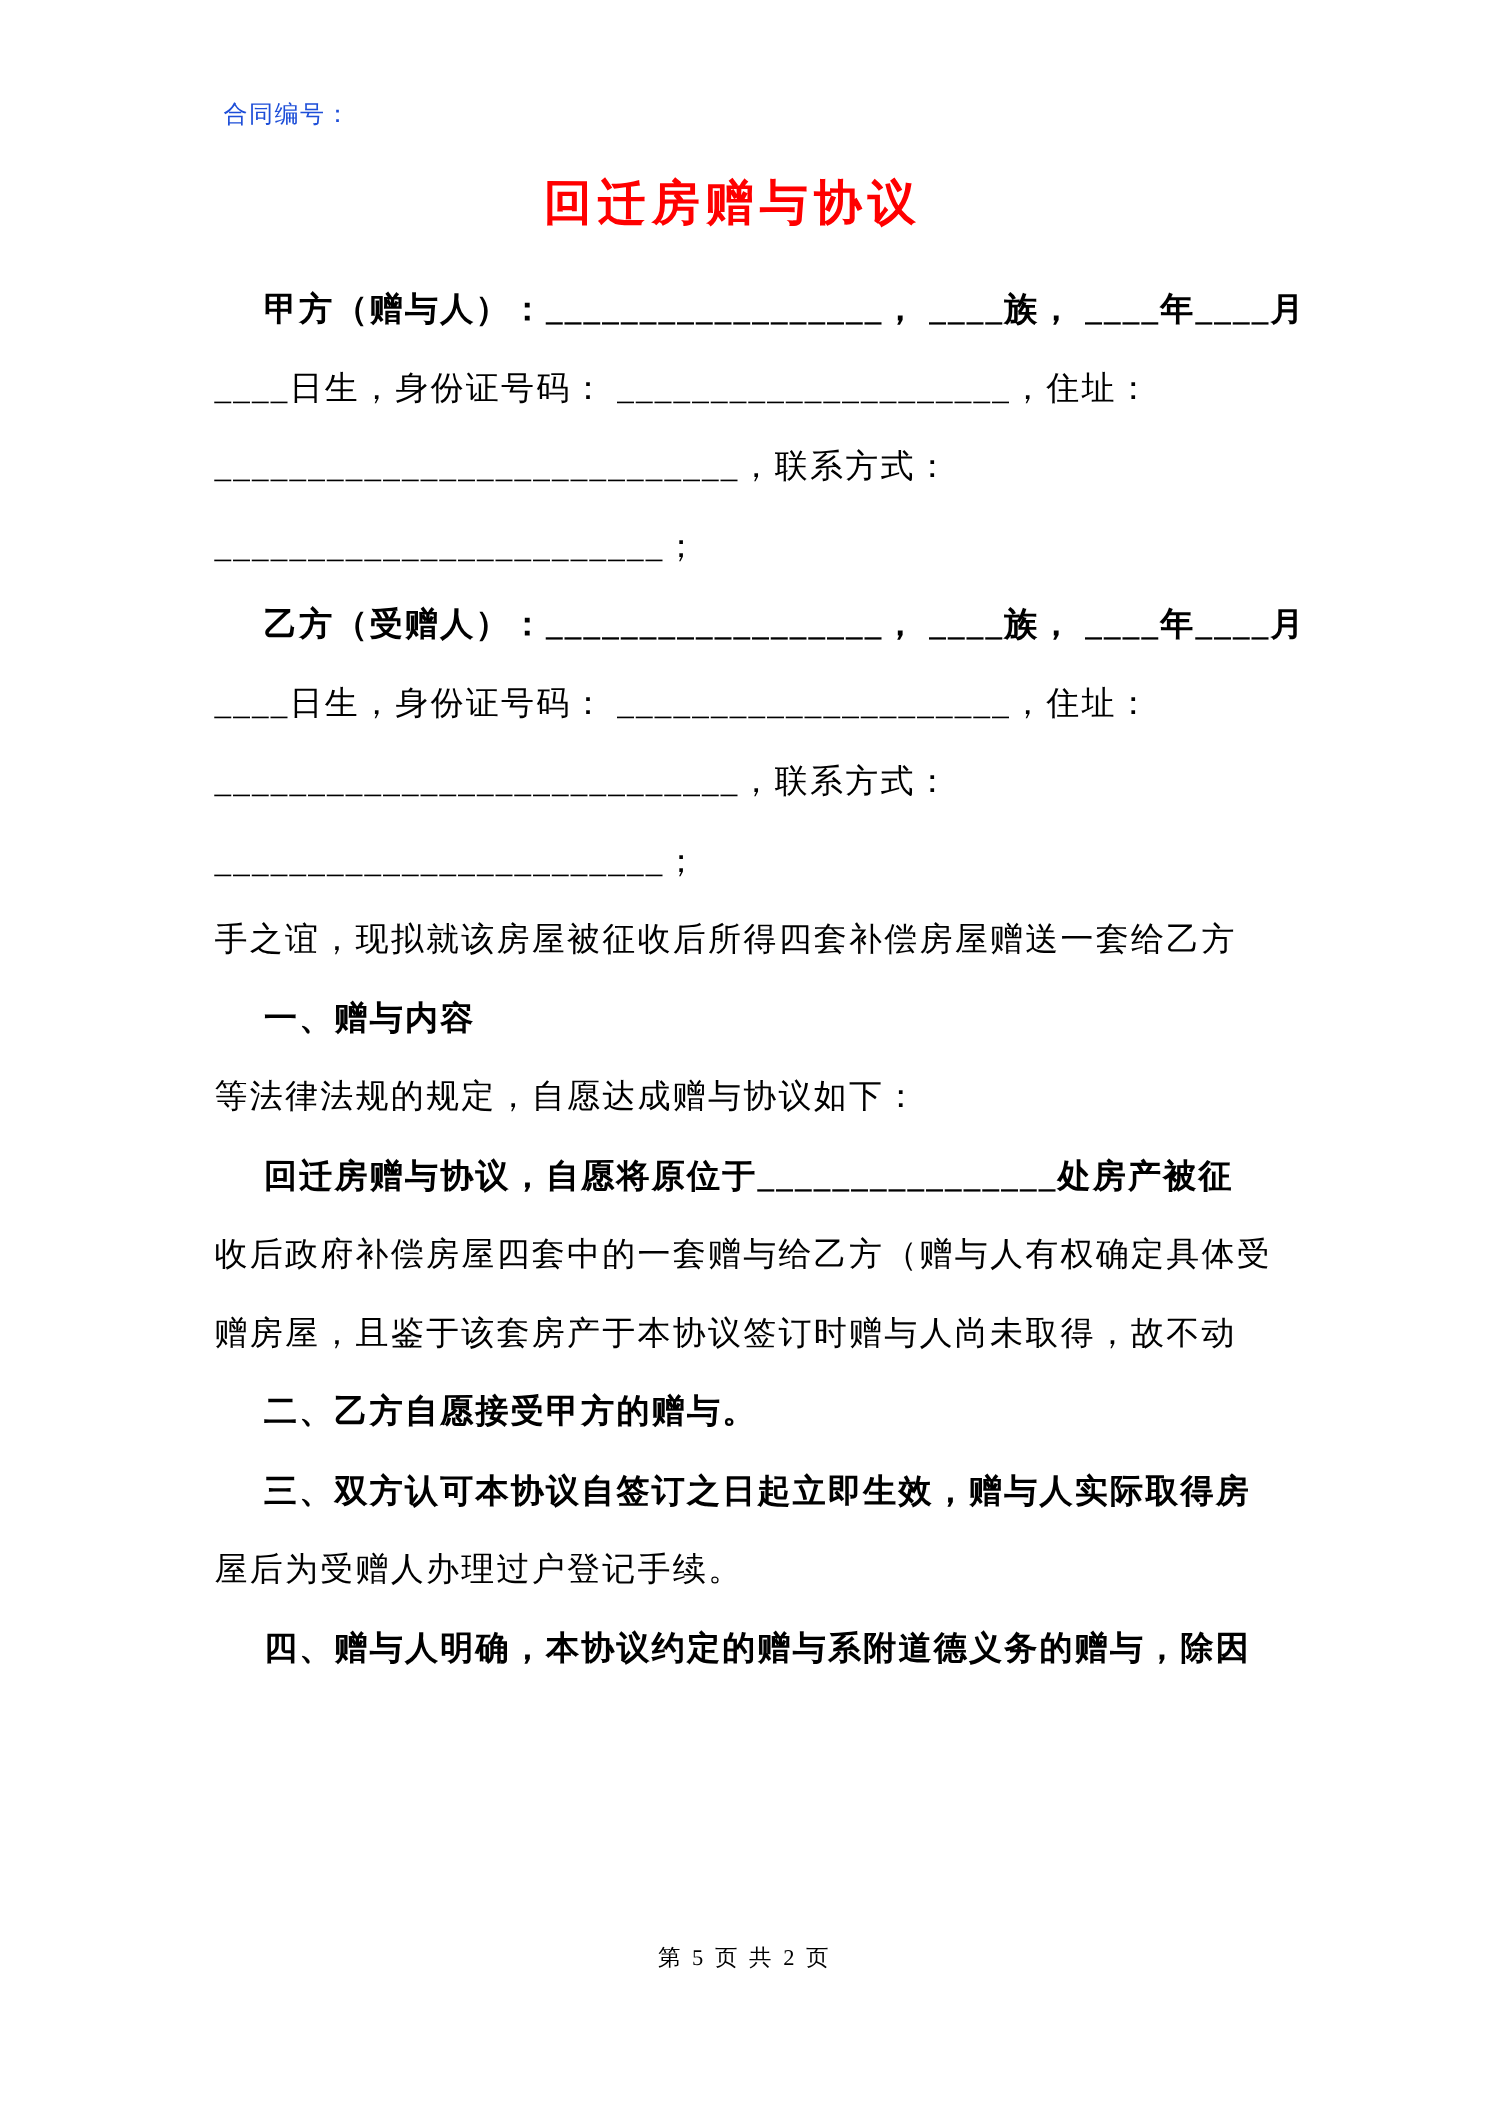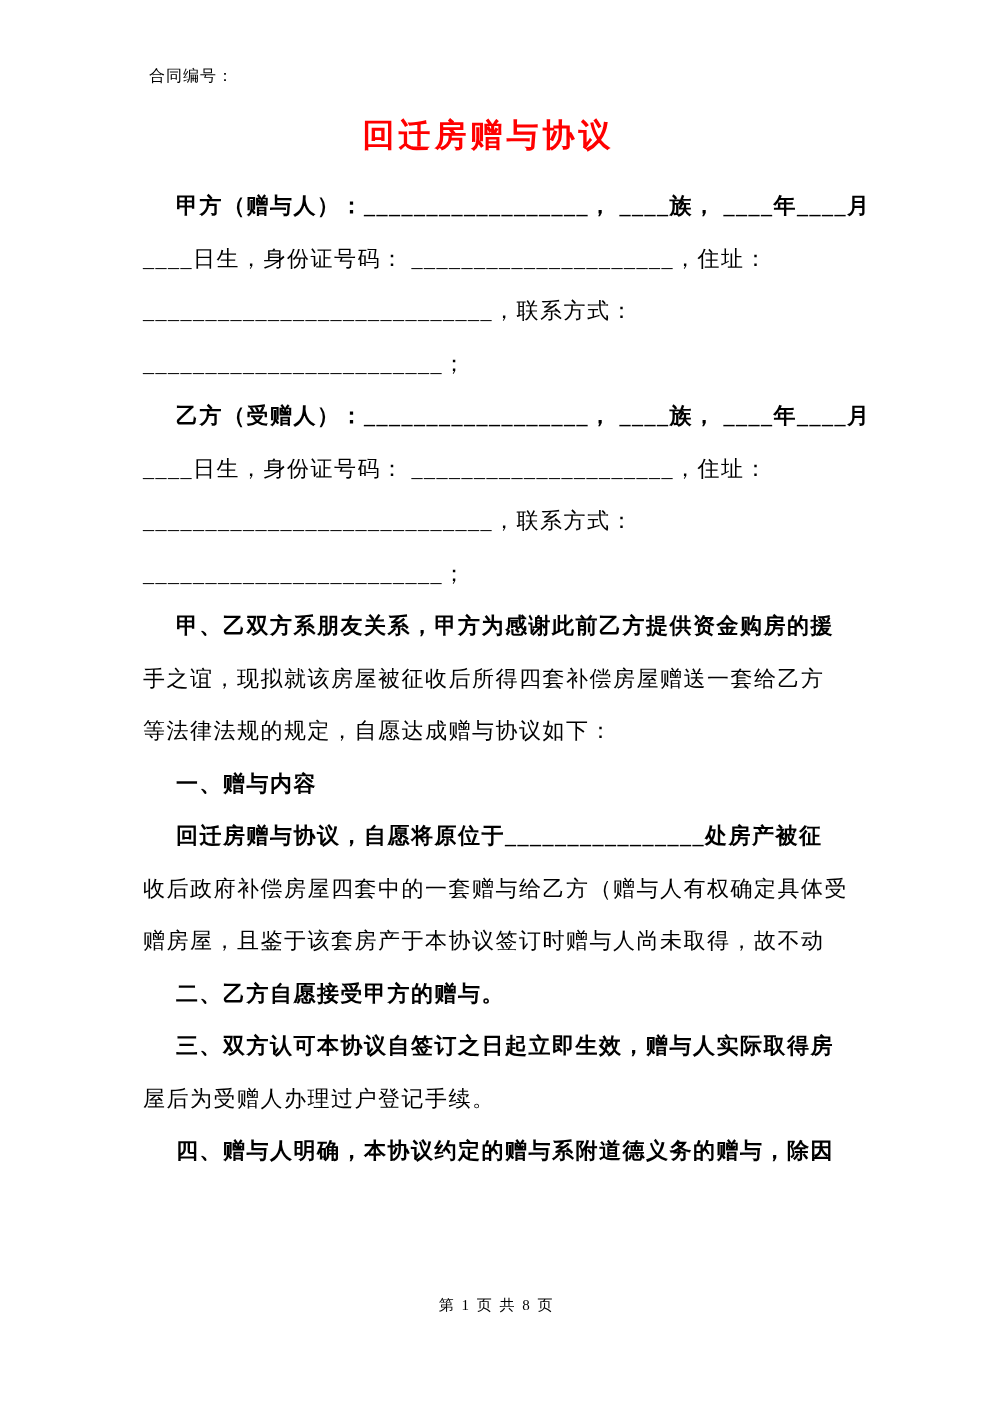--- a/index.html
+++ b/index.html
@@ -29,21 +29,21 @@
     font-family: "Liberation Serif", serif;
     white-space: nowrap;
     user-select: none;
   }
   .contract-no {
     position: absolute;
     left: 149px;
     top: 66px;
     z-index: 1;
     font-size: 16px;
-    color: #000000;
+    color: #1d4ed8;
     letter-spacing: 1px;
   }
   .doc-title {
     position: absolute;
     top: 114px;
     left: 0;
     right: 16px;
     z-index: 1;
     margin: 0;
     text-align: center;
@@ -93,28 +93,27 @@
 
   <div class="body-text">
     <div class="line ind">甲方（赠与人）：__________________， ____族， ____年____月</div>
     <div class="line">____日生，身份证号码： _____________________，住址：</div>
     <div class="line">____________________________，联系方式：</div>
     <div class="line">________________________；</div>
     <div class="line ind">乙方（受赠人）：__________________， ____族， ____年____月</div>
     <div class="line">____日生，身份证号码： _____________________，住址：</div>
     <div class="line">____________________________，联系方式：</div>
     <div class="line">________________________；</div>
-    <div class="line ind">甲、乙双方系朋友关系，甲方为感谢此前乙方提供资金购房的援</div>
     <div class="line">手之谊，现拟就该房屋被征收后所得四套补偿房屋赠送一套给乙方</div>
+    <div class="line ind">一、赠与内容</div>
     <div class="line">等法律法规的规定，自愿达成赠与协议如下：</div>
-    <div class="line ind">一、赠与内容</div>
     <div class="line ind">回迁房赠与协议，自愿将原位于________________处房产被征</div>
     <div class="line">收后政府补偿房屋四套中的一套赠与给乙方（赠与人有权确定具体受</div>
     <div class="line">赠房屋，且鉴于该套房产于本协议签订时赠与人尚未取得，故不动</div>
     <div class="line ind">二、乙方自愿接受甲方的赠与。</div>
     <div class="line ind">三、双方认可本协议自签订之日起立即生效，赠与人实际取得房</div>
     <div class="line">屋后为受赠人办理过户登记手续。</div>
     <div class="line ind">四、赠与人明确，本协议约定的赠与系附道德义务的赠与，除因</div>
   </div>
 
-  <div class="page-footer">第 1 页 共 8 页</div>
+  <div class="page-footer">第 5 页 共 2 页</div>
 
 </div>
 
 </body></html>

